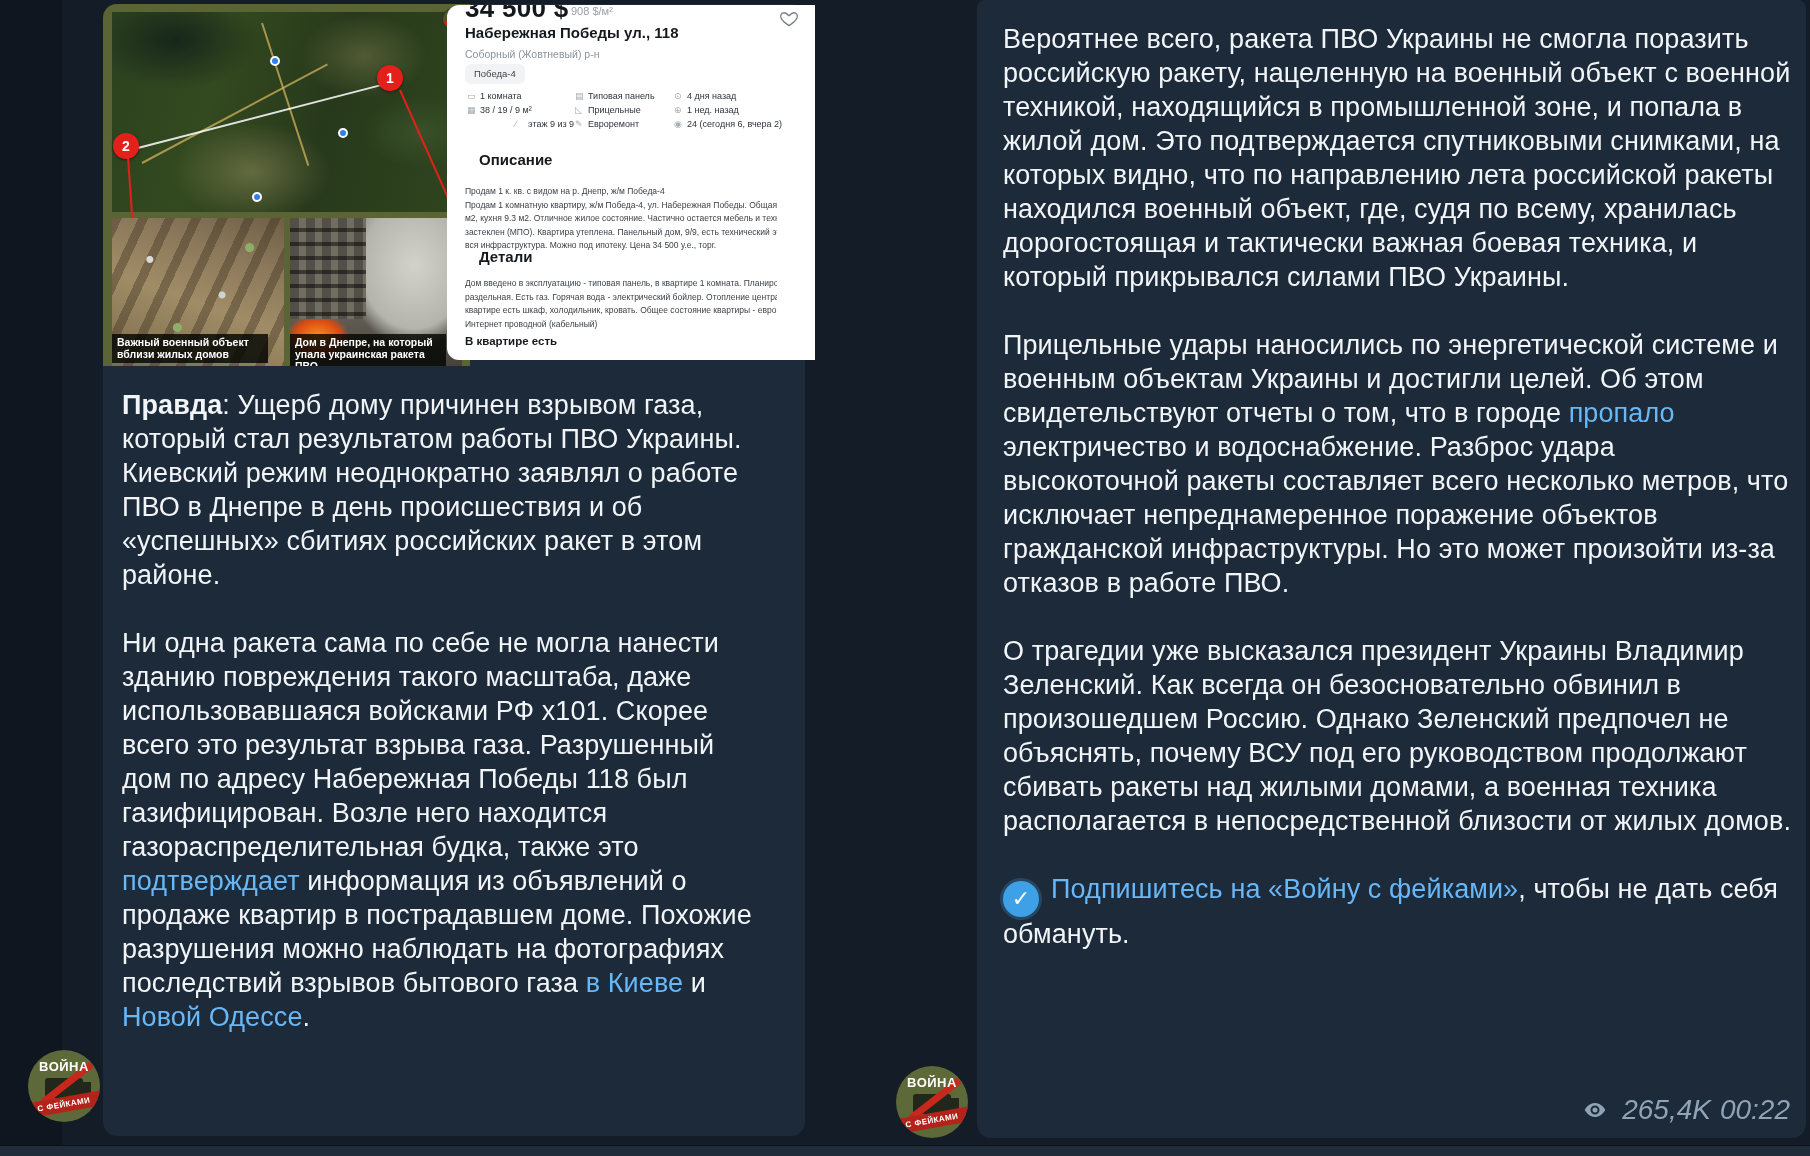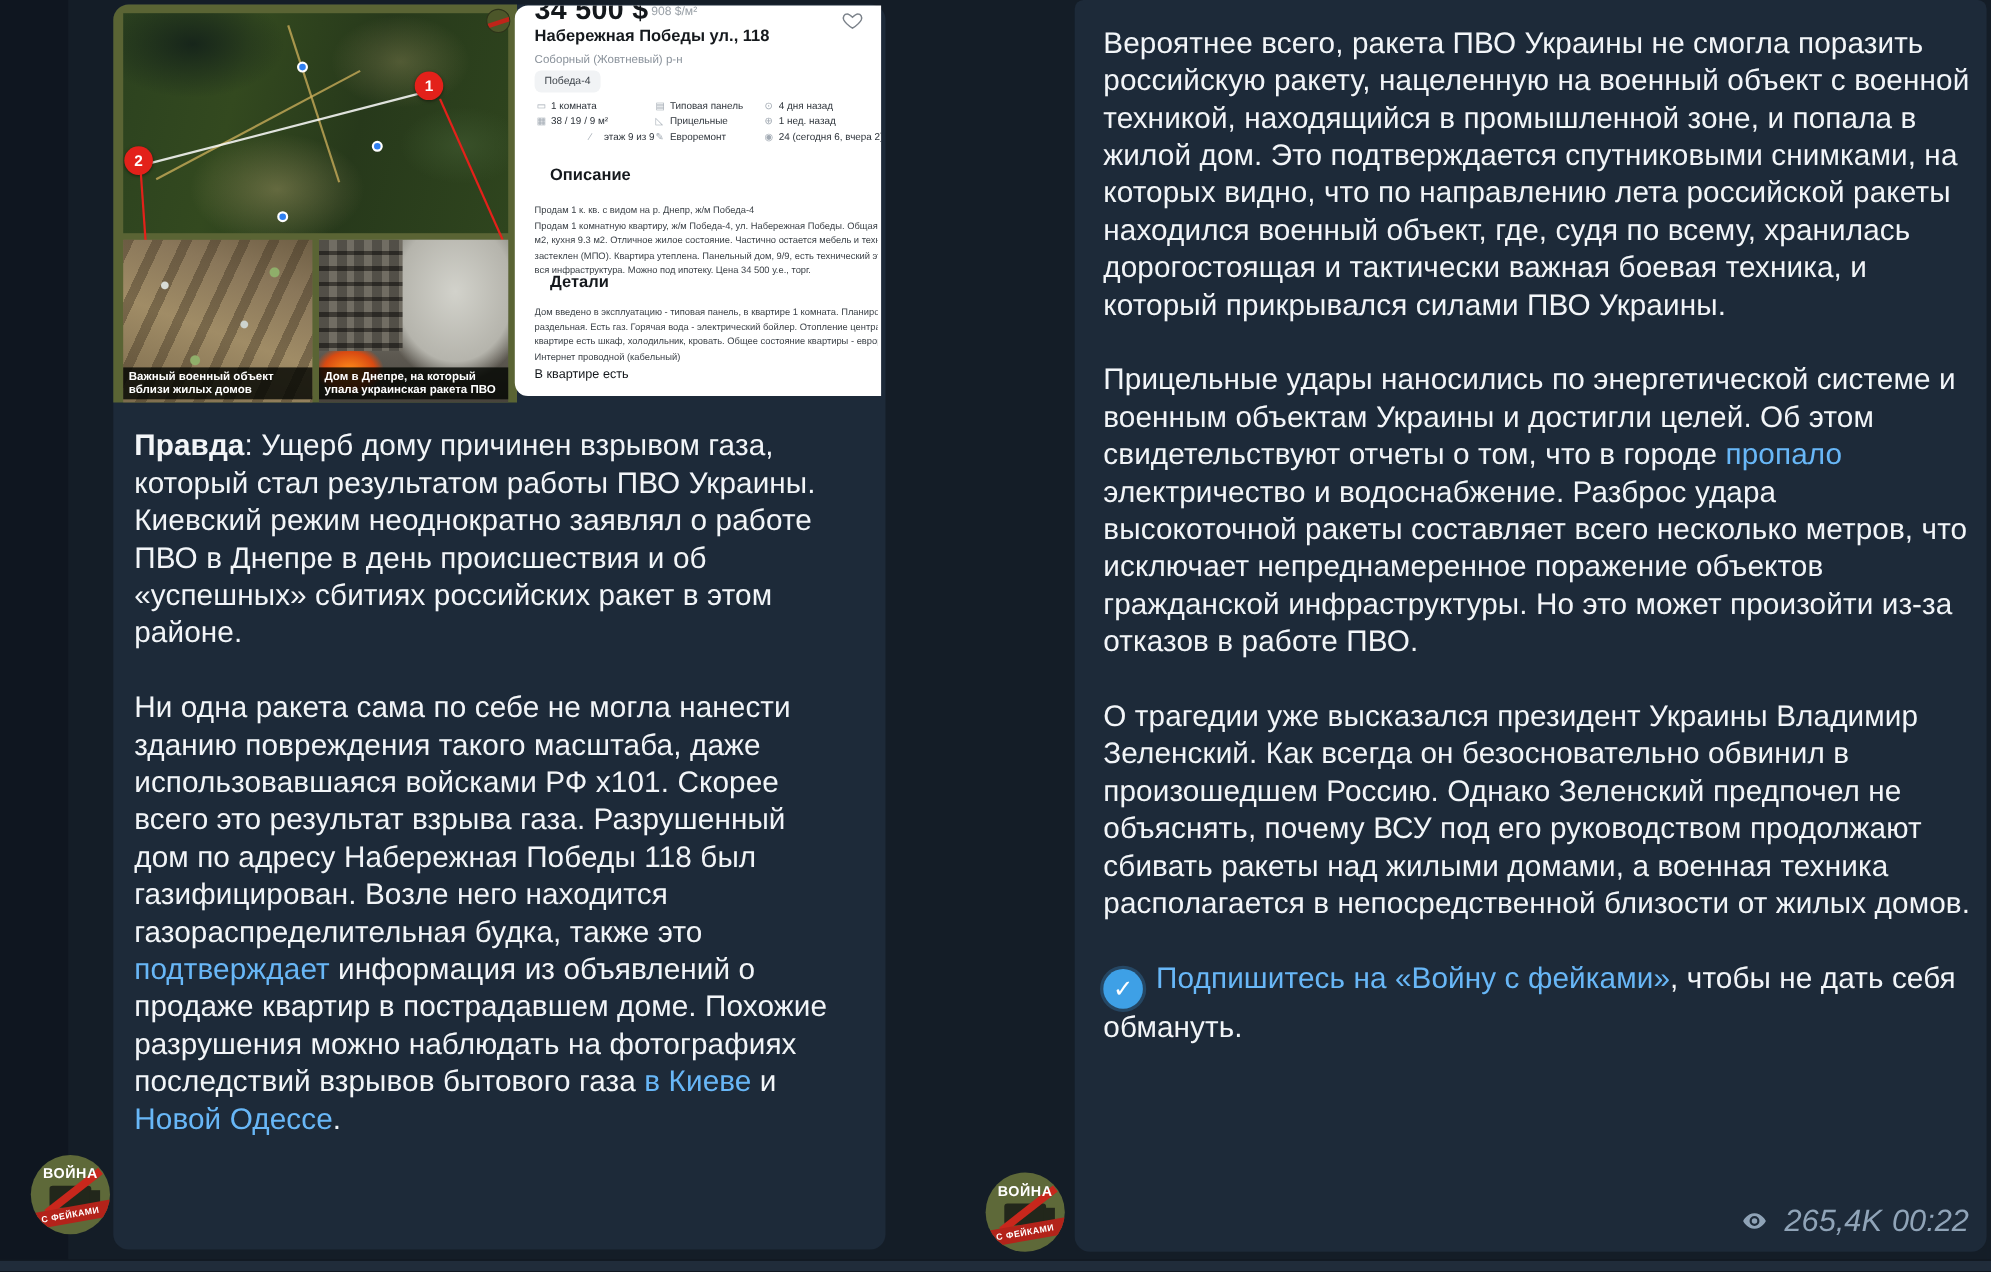--- a/index.html
+++ b/index.html
@@ -71,43 +71,43 @@
       linear-gradient(20deg, #7c6b4d, #a08c66 45%, #8a775a 75%, #6f5f45); }
   .photo.destroyed { left:187px;
     background:
       radial-gradient(95px 115px at 72% 32%, #d2d2cb 0%, #b5b4ac 55%, rgba(181,180,172,0) 72%),
       radial-gradient(42px 30px at 16% 80%, #ff8c1a 0%, #d84a12 55%, rgba(216,74,18,0) 75%),
       linear-gradient(180deg, #8c8c84 0%, #7e7d75 40%, #5e5a52 70%, #47433c 100%); }
   .bldg { position:absolute; left:0; top:0; width:44%; height:68%;
       background:
         repeating-linear-gradient(90deg, rgba(0,0,0,.28) 0 9px, rgba(0,0,0,0) 9px 16px),
         repeating-linear-gradient(180deg, #716d63 0 10px, #3c3933 10px 14px); }
-  .photo-caption { position:absolute; top:330px; width:172px; min-height:28px; background:rgba(4,6,2,.82);
+  .photo-caption { position:absolute; top:330px; width:156px; min-height:28px; background:rgba(4,6,2,.82);
                    color:#fff; font-weight:700; font-size:10.5px; line-height:12px; padding:2px 5px 3px; }
   .photo-caption.cap-left { left:9px; } .photo-caption.cap-right { left:187px; }
   .mini-logo { position:absolute; right:6px; top:4px; width:22px; height:22px; border-radius:50%; background:#4c5629; overflow:hidden; border:1px solid #2d331a; }
   .mini-logo:after { content:""; position:absolute; left:-3px; top:9px; width:30px; height:4px; background:#c02419; transform:rotate(-18deg); }
 
   
-  .listing-card { position:absolute; left:468px; top:5px; width:333px; height:355px; background:#fff;
+  .listing-card { position:absolute; left:447px; top:5px; width:368px; height:355px; background:#fff;
                   border-radius:12px 0 0 12px; overflow:hidden; color:#24292e; cursor:pointer; }
   .lc-price { position:absolute; left:18px; top:-12px; font-size:26px; font-weight:800; color:#14181c; letter-spacing:.3px; }
   .lc-ppm { position:absolute; left:124px; top:0px; font-size:11px; color:#9aa1a8; }
   .lc-heart { position:absolute; right:16px; top:4px; width:20px; height:20px; }
   .lc-heart svg { width:20px; height:20px; fill:none; stroke:#7b828a; stroke-width:1.6; }
   .lc-title { position:absolute; left:18px; top:19px; font-size:15px; font-weight:700; color:#15191d; }
   .lc-district { position:absolute; left:18px; top:43px; font-size:10.5px; color:#8b939c; }
   .lc-chip { position:absolute; left:18px; top:59px; height:20px; line-height:20px; padding:0 9px; background:#f1f3f5; border-radius:6px;
              font-size:9.5px; color:#3d434a; }
   .lc-spec { position:absolute; font-size:9px; color:#2e343b; white-space:nowrap; }
   .lc-spec .ic { display:inline-block; width:13px; color:#a3abb4; font-size:9px; }
   .lc-h { position:absolute; left:18px; font-size:15px; font-weight:800; color:#15191d;margin-left:14px; }
   .lc-lines { position:absolute; left:18px; width:312px; font-size:8.5px; line-height:13.5px; color:#3c4248; }
   .lc-lines div { white-space:nowrap; overflow:hidden; }
-  .lc-subh { position:absolute; left:18px; top:330px; font-size:11.5px; font-weight:400; color:#15191d; }
+  .lc-subh { position:absolute; left:18px; top:330px; font-size:11.5px; font-weight:700; color:#15191d; }
 </style>
 </head>
 <body>
 
 <div id="canvas">
 
   <div class="left-edge"></div>
 
   <div class="bubble left">
     <div class="msg-text">

